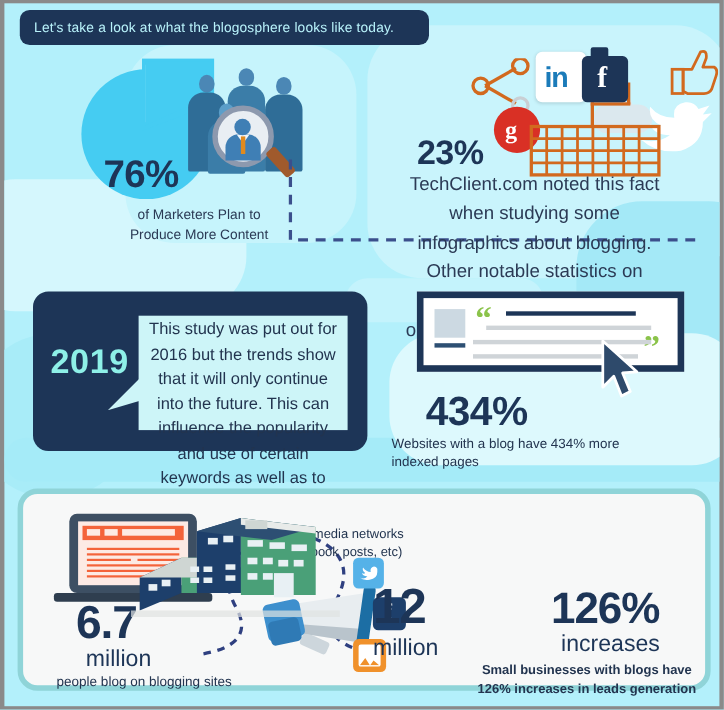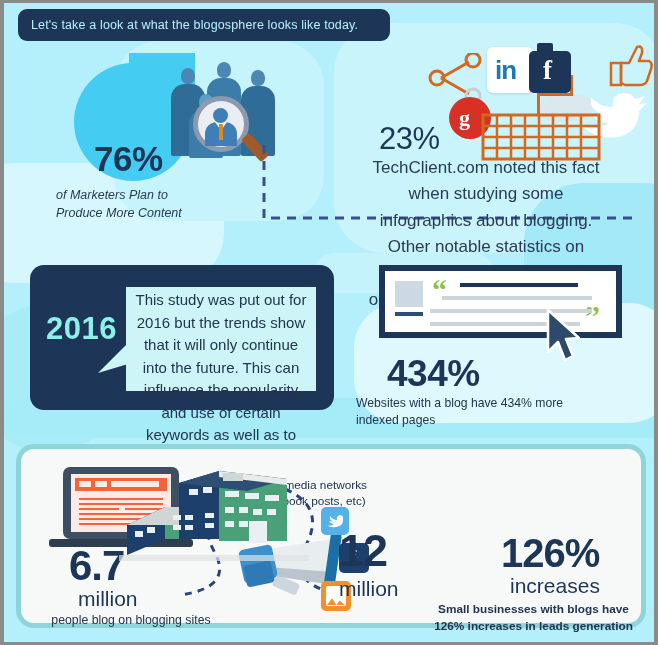--- a/index.html
+++ b/index.html
@@ -55,22 +55,22 @@
   .pie-wedge2{
     position:absolute;left:58px;top:5px;width:58px;height:58px;
     background:#45ccf2;
     clip-path:polygon(0% 100%, 0% 0%, 100% 0%, 100% 55%);
   }
   #pie-pct{
     position:absolute;left:38px;top:88px;
     font-size:35px;font-weight:bold;color:#1d3557;letter-spacing:-.5px;
   }
   #pie-caption{
-    position:absolute;left:0px;top:135px;width:250px;text-align:left;
-    font-size:12.5px;color:#2b3a55;line-height:1.45;font-style:italic;
+    position:absolute;left:0px;top:135px;width:250px;text-align:center;
+    font-size:12.5px;color:#2b3a55;line-height:1.45;
   }
 
   
   #people{position:absolute;left:165px;top:55px;width:110px;height:110px;}
   .p-head{position:absolute;border-radius:50% 50% 45% 45%;}
   .p-body{position:absolute;border-radius:14px 14px 2px 2px;}
   .mag-ring{
     position:absolute;left:24px;top:38px;width:56px;height:56px;border-radius:50%;
     border:5px solid #8d99ae;background:#e9eef3;box-sizing:border-box;
   }
@@ -84,21 +84,21 @@
   .mag-tie{position:absolute;left:50px;top:66px;width:4px;height:16px;background:#e08a1e;}
   .mag-shirt{position:absolute;left:46px;top:64px;width:12px;height:14px;background:#f2f6f9;
     clip-path:polygon(0 0,100% 0,50% 60%);}
 
   
   #connector-top{position:absolute;left:258px;top:140px;width:380px;height:115px;}
 
   
   #pct23{
     position:absolute;left:375px;top:118px;
-    font-size:31px;font-weight:normal;color:#1d3557;letter-spacing:-.5px;
+    font-size:31px;font-weight:bold;color:#1d3557;letter-spacing:-.5px;
   }
   #txt23{
     position:absolute;left:362px;top:152px;width:240px;
     font-size:17px;color:#2b3a55;line-height:1.55;text-align:center;
   }
 
   
   #social{position:absolute;left:425px;top:32px;width:225px;height:120px;}
   .sc{position:absolute;}
   .li-tile{left:58px;top:12px;width:46px;height:46px;background:#ffffff;border-radius:6px;
@@ -319,21 +319,21 @@
       <line x1="72" y1="2" x2="72" y2="46" stroke="#d2691e" stroke-width="2.5"></line>
       <line x1="86" y1="2" x2="86" y2="46" stroke="#d2691e" stroke-width="2.5"></line>
       <line x1="100" y1="2" x2="100" y2="46" stroke="#d2691e" stroke-width="2.5"></line>
     </svg>
   </div>
 
   <div id="pct23">23%</div>
   <div id="txt23">TechClient.com noted this fact when studying some infographics about blogging. Other notable statistics on blogging included: 23% of online time is spent on the blog or social media sites.</div>
 
   <div id="card2016">
-    <div id="year2016">2016</div>
+    <div id="year2016">2019</div>
     <div id="bubble">
       <div id="bubble-txt">This study was put out for 2016 but the trends show that it will only continue into the future. This can influence the popularity and use of certain keywords as well as to increase the competition in some niche areas.</div>
     </div>
     <div id="bubble-tail"></div>
   </div>
 
   <div id="quote-card">
     <div class="q-thumb"></div>
     <div class="q-underline"></div>
     <div class="q-mark-open">“</div>

